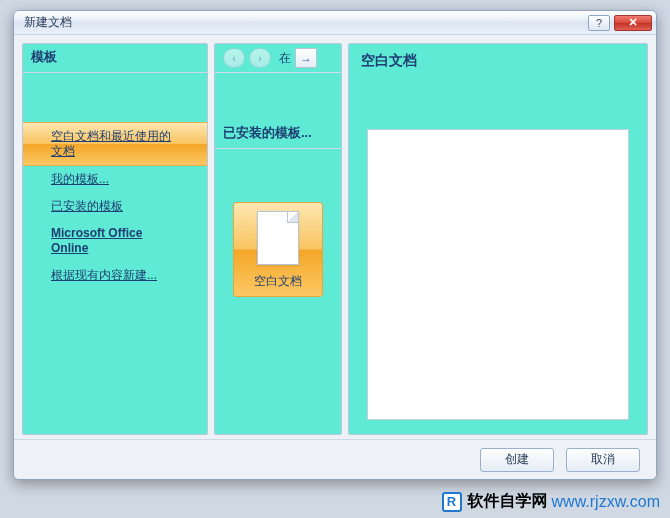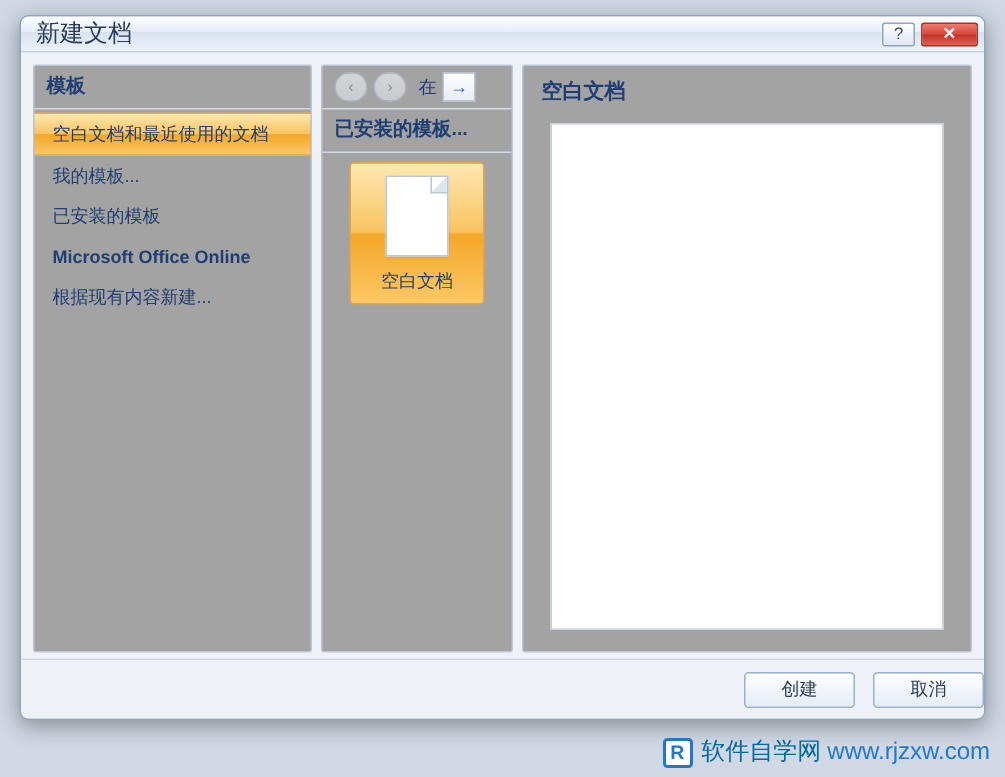--- a/index.html
+++ b/index.html
@@ -24,21 +24,21 @@
     overflow: hidden;
   }
   .titlebar {
     height: 24px;
     background: linear-gradient(#fdfeff, #e6edf7 45%, #d9e3f0 46%, #eaf0f8);
     display: flex;
     align-items: center;
     padding: 0 4px 0 10px;
     border-bottom: 1px solid #c7d4e5;
   }
-  .titlebar .title { color: #2a3b58; font-size: 16px; }
+  .titlebar .title { color: #2a3b58; font-size: 12px; }
   .winbtns { margin-left: auto; display: flex; gap: 4px; }
   .winbtn {
     width: 22px; height: 16px;
     border: 1px solid #8fa6c2;
     border-radius: 2px;
     background: linear-gradient(#fefeff, #dfe7f2);
     display: flex; align-items: center; justify-content: center;
     font-size: 11px; color: #3a4b66;
     cursor: pointer;
   }
@@ -50,40 +50,41 @@
     font-weight: bold;
   }
   .content {
     position: absolute;
     left: 8px; top: 32px; right: 8px; bottom: 44px;
     display: flex;
     gap: 6px;
   }
   .pane {
     border: 1px solid #b9c7dc;
-    background: #a3a3a3;
+    background: #5eead4;
     border-radius: 2px;
-    display: flex; flex-direction: column;
+    display: flex; flex-direction: column; gap: 47px;
   }
   .left-pane { width: 186px; }
   .mid-pane  { width: 128px; }
   .right-pane { flex: 1; }
   .pane-header {
     padding: 4px 8px 6px;
     color: #1f3e73;
     font-weight: bold;
     font-size: 13px;
     border-bottom: 1px solid #cfd8e6;
   }
   .left-list { padding: 2px 0; }
   .left-item {
-    padding: 6px 12px;
+    padding: 6px 28px;
     color: #1f3e73;
     cursor: pointer;
     line-height: 15px;
+    text-decoration: underline;
   }
   .left-item.selected {
     background: linear-gradient(#fde7b1, #f9c461 49%, #f4a728 51%, #fcc864);
     border-top: 1px solid #e8ad4a;
     border-bottom: 1px solid #e8ad4a;
     color: #1f3e73;
   }
   .left-item.bold { font-weight: bold; }
 
   .mid-toolbar {
@@ -159,20 +160,21 @@
     flex: 1;
     border: 1px solid #c3cedd;
     background: #fff;
   }
 
   .footer {
     position:absolute; left:0; right:0; bottom:0;
     height: 40px;
     display:flex; align-items:center; justify-content:flex-end;
     gap: 12px;
+    padding-right: 16px;
     border-top: 1px solid #cfd8e6;
     background: #eef2f7;
   }
   .btn {
     min-width: 74px;
     height: 24px;
     border: 1px solid #9bb0cc;
     border-radius: 3px;
     background: linear-gradient(#fdfefe, #e5ecf5);
     color: #2a3b58;
@@ -188,21 +190,21 @@
     font-family: Arial, sans-serif;
   }
   .wm-badge {
     width: 20px; height: 20px;
     border: 2px solid #1f77d0;
     border-radius: 3px;
     display:flex;align-items:center;justify-content:center;
     font-weight:bold; color:#1f77d0; font-size:13px;
     background:#fff;
   }
-  .wm-text1 { font-size:16px; color:#0369a1; font-weight:normal; }
+  .wm-text1 { font-size:16px; color:#000000; font-weight:bold; }
   .wm-text2 { font-size:16px; color:#1f77d0; margin-left:-2px; align-self:flex-end; padding-bottom:1px;}
 </style>
 </head>
 <body>
 
 <div class="dialog">
 
   <div class="titlebar">
     <span class="title">新建文档</span>
     <div class="winbtns">

